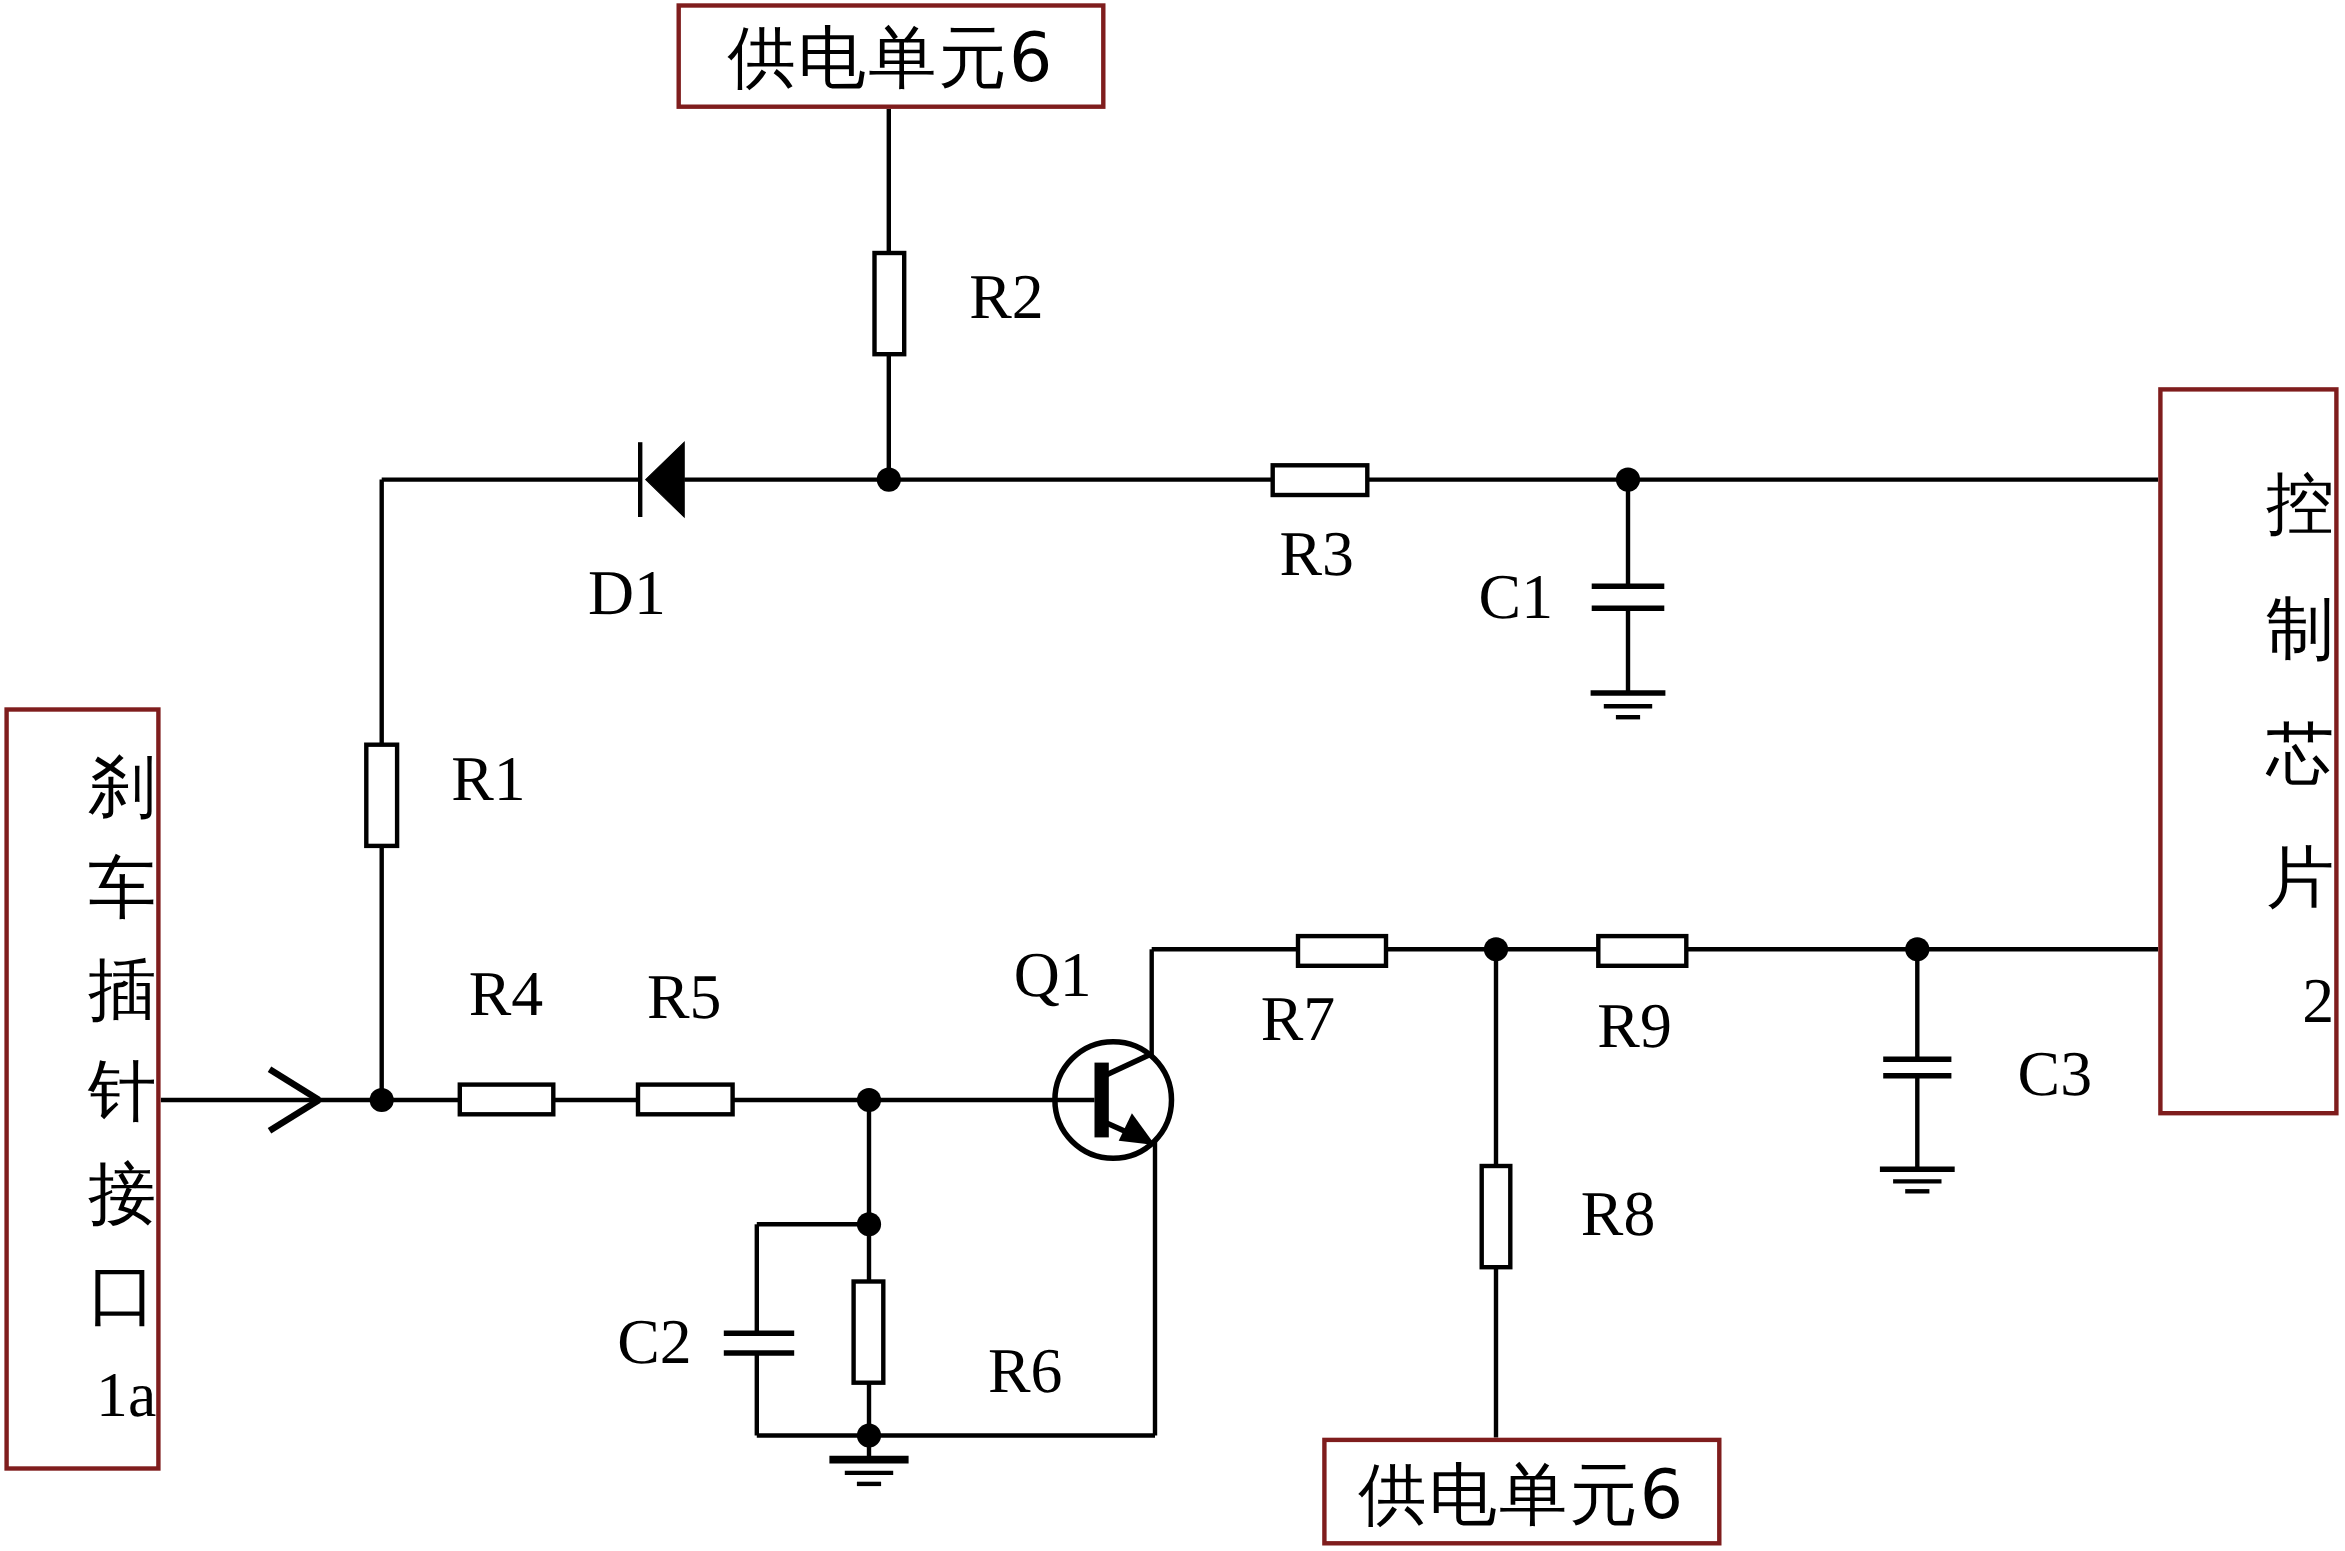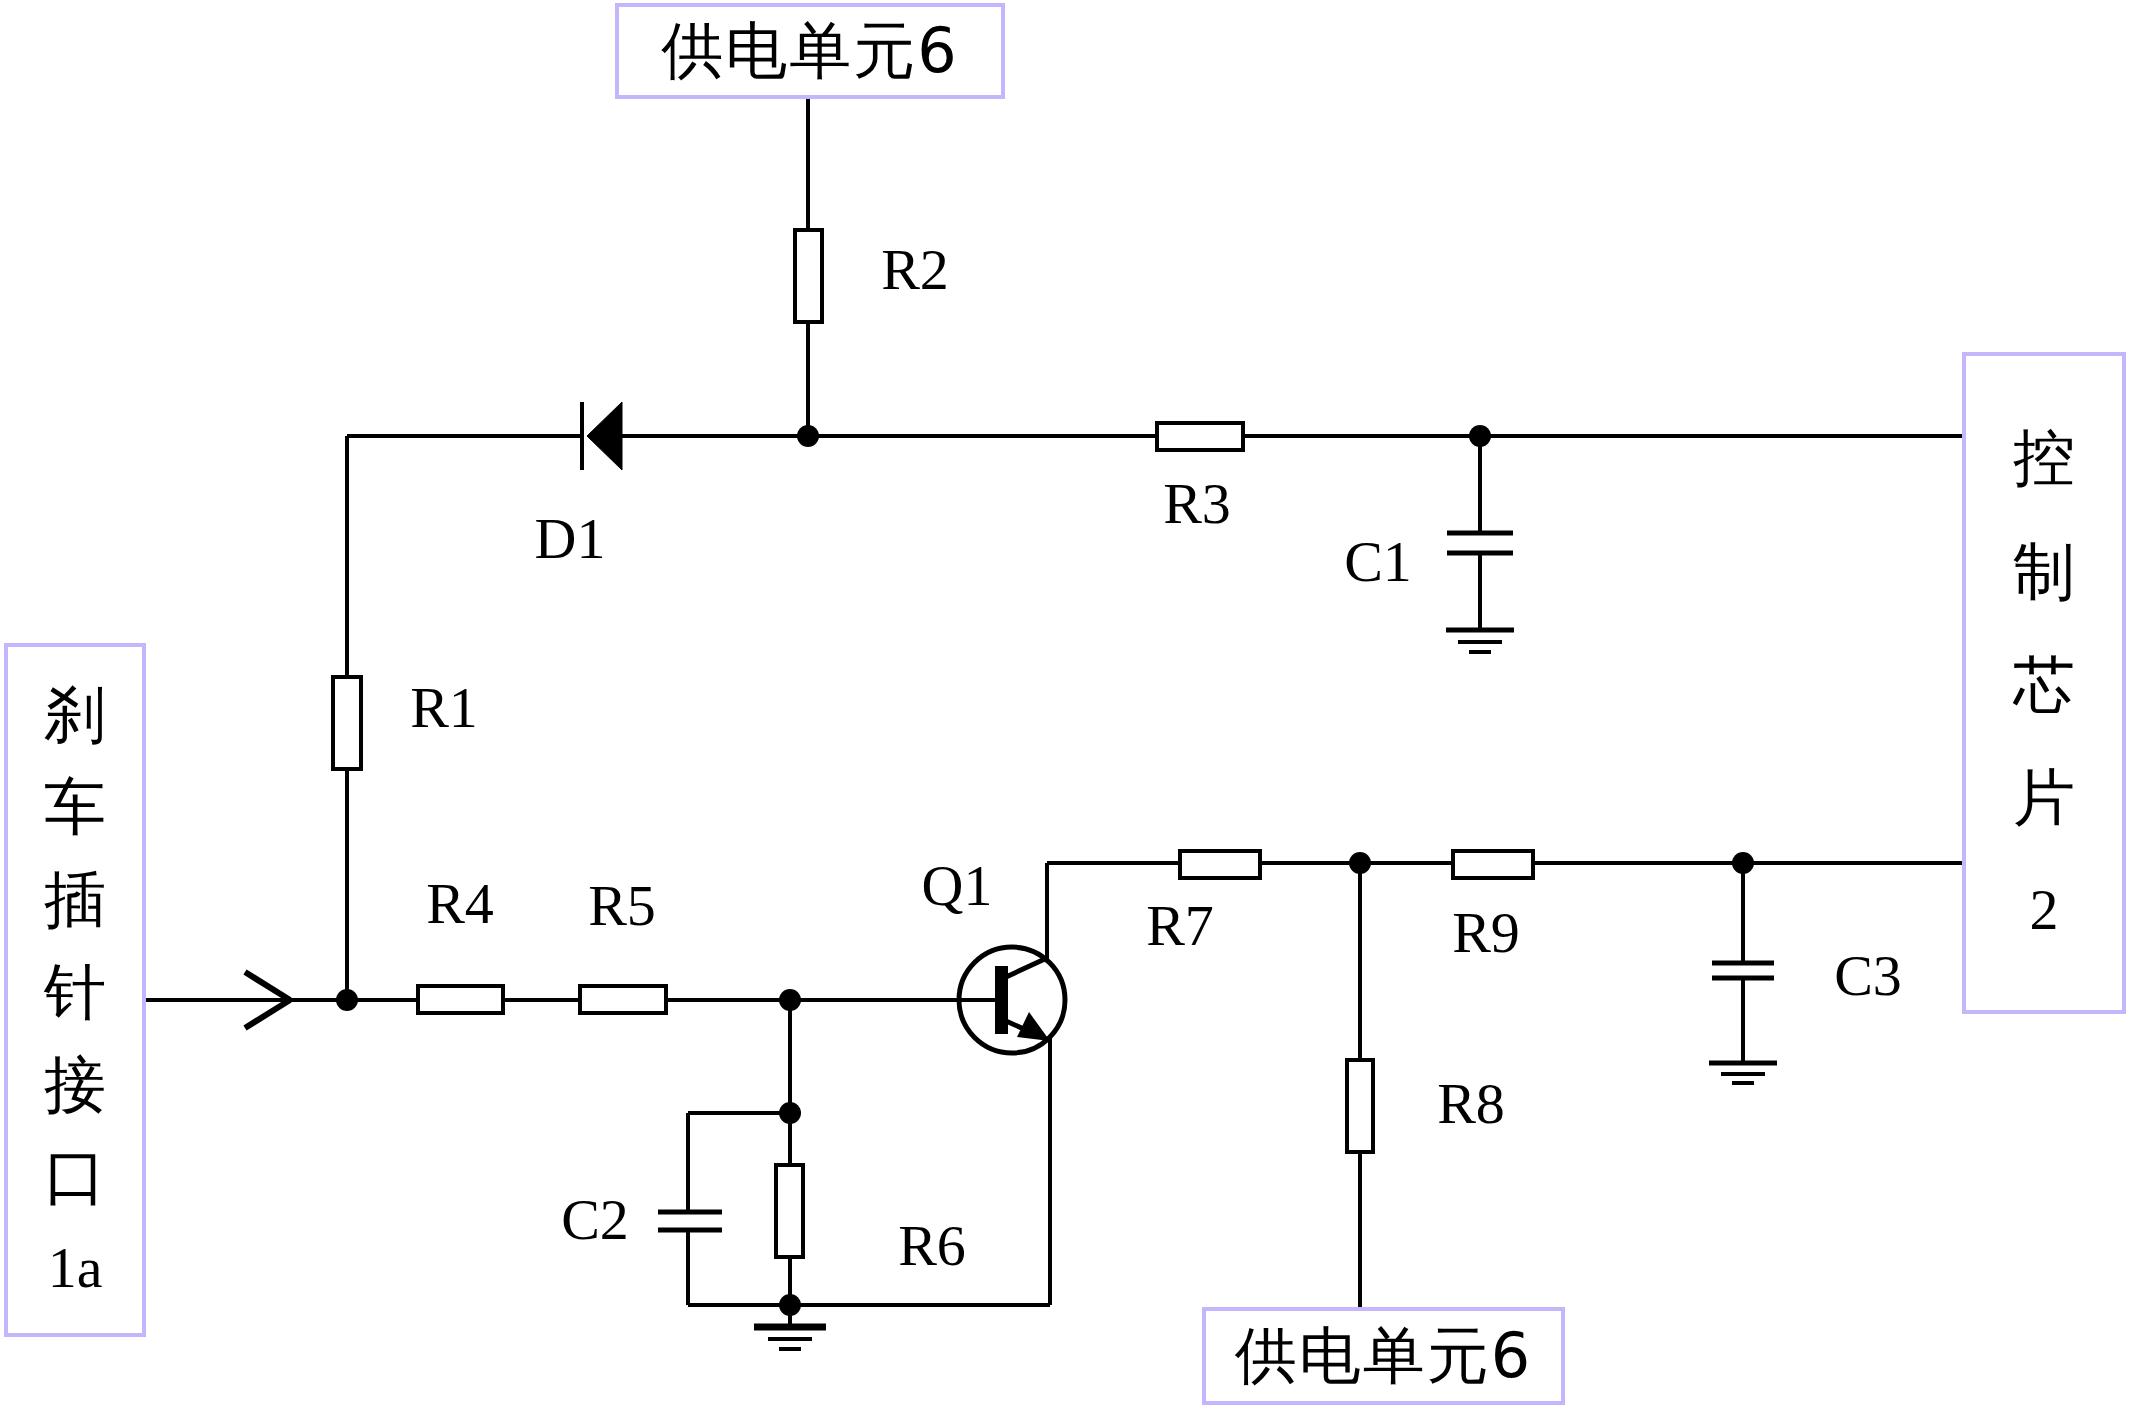--- a/index.html
+++ b/index.html
@@ -7,25 +7,25 @@
     position:relative;
     width:2132px;height:1410px;
     background:#ffffff;
     font-family:"Liberation Serif", serif;
     color:#000;
     overflow:hidden;
   }
   .schematic-svg{position:absolute;left:0;top:0;}
   .box{
     position:absolute;
-    border:4px solid #c4b5fd;
+    border:4px solid #7f1d1d;
     box-sizing:border-box;
     background:#fff;
     display:flex;
-    align-items:center;
+    align-items:flex-end;
     justify-content:center;
   }
   .box.h{flex-direction:row;}
   .box.v{flex-direction:column;justify-content:space-evenly;}
   .cjk{
     font-family:"DejaVu Sans", sans-serif;
     font-size:62px;
     line-height:1;
     white-space:nowrap;
   }
@@ -200,19 +200,19 @@
 
   <div class="lbl" style="left:444px;top:708px;">R1</div>
   <div class="lbl" style="left:915px;top:270px;">R2</div>
   <div class="lbl" style="left:1197px;top:504px;">R3</div>
   <div class="lbl" style="left:460px;top:904px;">R4</div>
   <div class="lbl" style="left:622px;top:906px;">R5</div>
   <div class="lbl" style="left:932px;top:1198px;margin-top:48px;">R6</div>
   <div class="lbl" style="left:1180px;top:926px;">R7</div>
   <div class="lbl" style="left:1471px;top:1104px;">R8</div>
   <div class="lbl" style="left:1486px;top:933px;">R9</div>
-  <div class="lbl" style="left:1378px;top:562px;">C1</div>
+  <div class="lbl" style="left:1378px;top:543px;">C1</div>
   <div class="lbl" style="left:595px;top:1220px;">C2</div>
   <div class="lbl" style="left:1834px;top:976px;margin-left:34px;">C3</div>
   <div class="lbl" style="left:570px;top:539px;">D1</div>
   <div class="lbl" style="left:957px;top:886px;">Q1</div>
 
 </div>
 
 </body></html>

